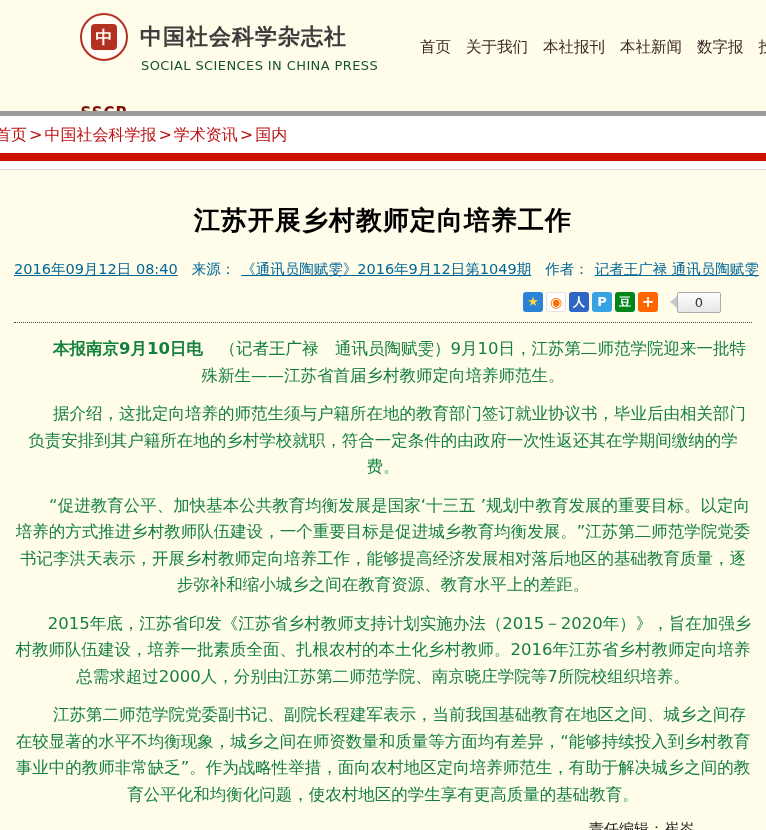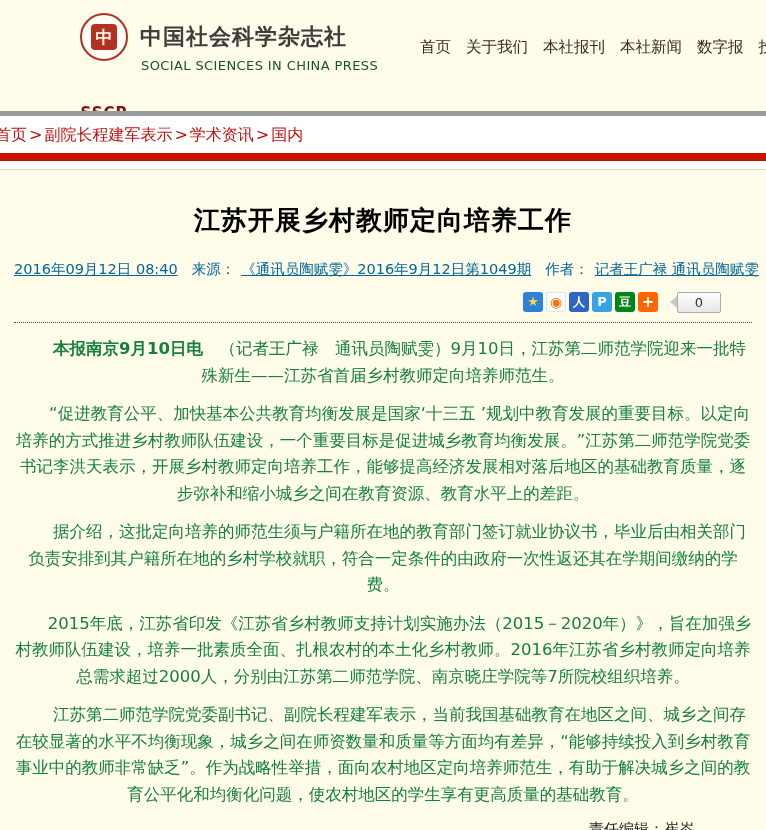--- a/index.html
+++ b/index.html
@@ -94,21 +94,21 @@
       <span class="nav-item">本社新闻</span>
       <span class="nav-item">数字报</span>
       <span class="nav-item">投稿</span>
     </div>
   </div>
 
   <div class="gray-bar"></div>
 
   <div class="crumb-band">
     <div class="crumbs">
-      <span class="crumb">首页</span><span class="crumb-sep">&gt;</span><span class="crumb">副院长程建军表示</span><span class="crumb-sep">&gt;</span><span class="crumb">学术资讯</span><span class="crumb-sep">&gt;</span><span class="crumb">国内</span>
+      <span class="crumb">首页</span><span class="crumb-sep">&gt;</span><span class="crumb">中国社会科学报</span><span class="crumb-sep">&gt;</span><span class="crumb">学术资讯</span><span class="crumb-sep">&gt;</span><span class="crumb">国内</span>
     </div>
   </div>
 
   <div class="red-bar"></div>
   <div class="white-gap"></div>
 
   <div class="content">
     <div class="article-title">江苏开展乡村教师定向培养工作</div>
 
     <div class="meta">
@@ -125,22 +125,22 @@
       <span class="count-wrap">
         <span class="count-arrow"></span>
         <span class="count-box">0</span>
       </span>
     </div>
 
     <div class="dotted-sep"></div>
 
     <div class="body-text">
       <p><span class="lead">本报南京9月10日电</span><span>　（记者王广禄　通讯员陶赋雯）9月10日，江苏第二师范学院迎来一批特殊新生——江苏省首届乡村教师定向培养师范生。</span></p>
+      <p><span>据介绍，这批定向培养的师范生须与户籍所在地的教育部门签订就业协议书，毕业后由相关部门负责安排到其户籍所在地的乡村学校就职，符合一定条件的由政府一次性返还其在学期间缴纳的学费。</span></p>
       <p><span>“促进教育公平、加快基本公共教育均衡发展是国家‘十三五 ’规划中教育发展的重要目标。以定向培养的方式推进乡村教师队伍建设，一个重要目标是促进城乡教育均衡发展。”江苏第二师范学院党委书记李洪天表示，开展乡村教师定向培养工作，能够提高经济发展相对落后地区的基础教育质量，逐步弥补和缩小城乡之间在教育资源、教育水平上的差距。</span></p>
-      <p><span>据介绍，这批定向培养的师范生须与户籍所在地的教育部门签订就业协议书，毕业后由相关部门负责安排到其户籍所在地的乡村学校就职，符合一定条件的由政府一次性返还其在学期间缴纳的学费。</span></p>
       <p><span>2015年底，江苏省印发《江苏省乡村教师支持计划实施办法（2015－2020年）》，旨在加强乡村教师队伍建设，培养一批素质全面、扎根农村的本土化乡村教师。2016年江苏省乡村教师定向培养总需求超过2000人，分别由江苏第二师范学院、南京晓庄学院等7所院校组织培养。</span></p>
       <p><span>江苏第二师范学院党委副书记、副院长程建军表示，当前我国基础教育在地区之间、城乡之间存在较显著的水平不均衡现象，城乡之间在师资数量和质量等方面均有差异，“能够持续投入到乡村教育事业中的教师非常缺乏”。作为战略性举措，面向农村地区定向培养师范生，有助于解决城乡之间的教育公平化和均衡化问题，使农村地区的学生享有更高质量的基础教育。</span></p>
     </div>
 
     <div class="editor-line">责任编辑：崔岑</div>
   </div>
 
 </div>
 
 </body></html>

